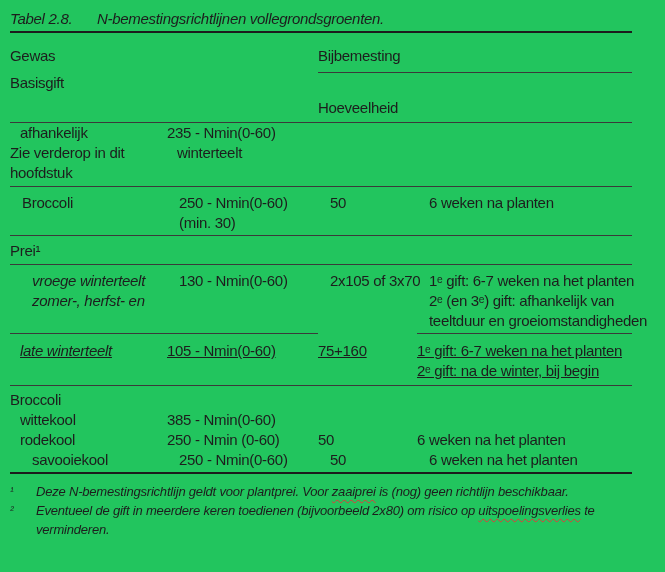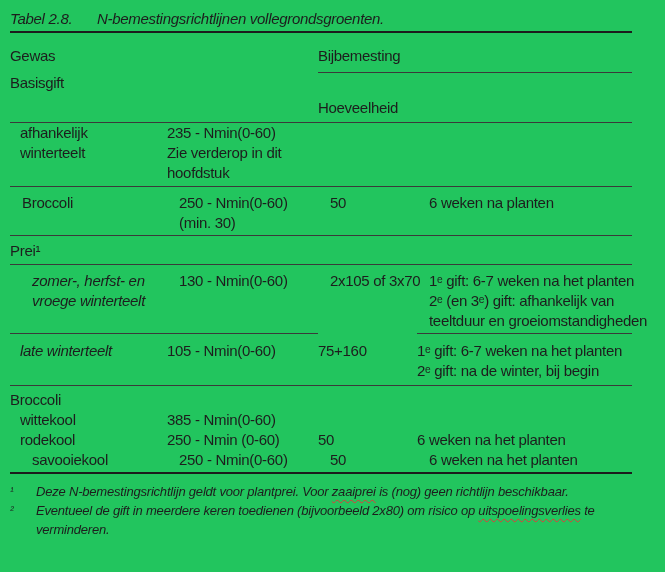--- a/index.html
+++ b/index.html
@@ -25,21 +25,21 @@
   .cell.indent{padding-left:10px;}
   .cell.italic{font-style:italic;}
   .hdr1{padding-top:13px;}
   .hdr1 .span2{grid-column:3 / 5;border-bottom:1px solid #3a3a3a;padding-bottom:6px;}
   .hdr2{padding-top:5px;padding-bottom:4px;}
   .hdr2 .c3{grid-column:3;}
   .sec-pt{padding-top:8px;}
   .pb3{padding-bottom:3px;}
   .pt5{padding-top:5px;}
   .pt6{padding-top:6px;}
-  .pt7{padding-top:7px;}
+  .pt7{padding-top:7px;text-decoration:underline;}
   .pb2{padding-bottom:2px;margin-left:12px;}
   .pb4{padding-bottom:4px;}
   .partial-rule{display:grid;grid-template-columns:308px 99px 215px;width:622px;}
   .partial-rule .seg{border-top:1px solid #3a3a3a;height:0;}
   .partial-rule .gap{height:0;}
   .footnotes{padding-top:8px;font-style:italic;font-size:13px;line-height:19px;letter-spacing:-0.2px;}
   .fn{display:grid;grid-template-columns:26px 620px;}
   .fn-marker{font-size:11px;padding-left:0px;}
   .misspelled{
     text-decoration-line:underline;
@@ -74,25 +74,25 @@
 
   <div class="grid">
     <div class="cell indent">
       <div>afhankelijk</div>
     </div>
     <div class="cell">235 - Nmin(0-60)</div>
     <div class="cell"></div>
     <div class="cell"></div>
   </div>
   <div class="grid pb3">
-    <div class="cell indent">winterteelt</div>
     <div class="cell">
       <div>Zie verderop in dit</div>
       <div>hoofdstuk</div>
     </div>
+    <div class="cell indent">winterteelt</div>
     <div class="cell"></div>
     <div class="cell"></div>
   </div>
 
   <div class="rule"></div>
 
   <div class="grid pt6 pb2">
     <div class="cell">Broccoli</div>
     <div class="cell">
       <div>250 - Nmin(0-60)</div>
@@ -103,22 +103,22 @@
   </div>
 
   <div class="rule"></div>
 
   <div class="pt5 pb3">Prei¹</div>
 
   <div class="rule"></div>
 
   <div class="grid pt6 pb2">
     <div class="cell indent italic">
+      <div>vroege winterteelt</div>
       <div>zomer-, herfst- en</div>
-      <div>vroege winterteelt</div>
     </div>
     <div class="cell">130 - Nmin(0-60)</div>
     <div class="cell">2x105 of 3x70</div>
     <div class="cell">
       <div>1ᵉ gift: 6-7 weken na het planten</div>
       <div>2ᵉ (en 3ᵉ) gift: afhankelijk van</div>
       <div>teeltduur en groeiomstandigheden</div>
     </div>
   </div>
 

